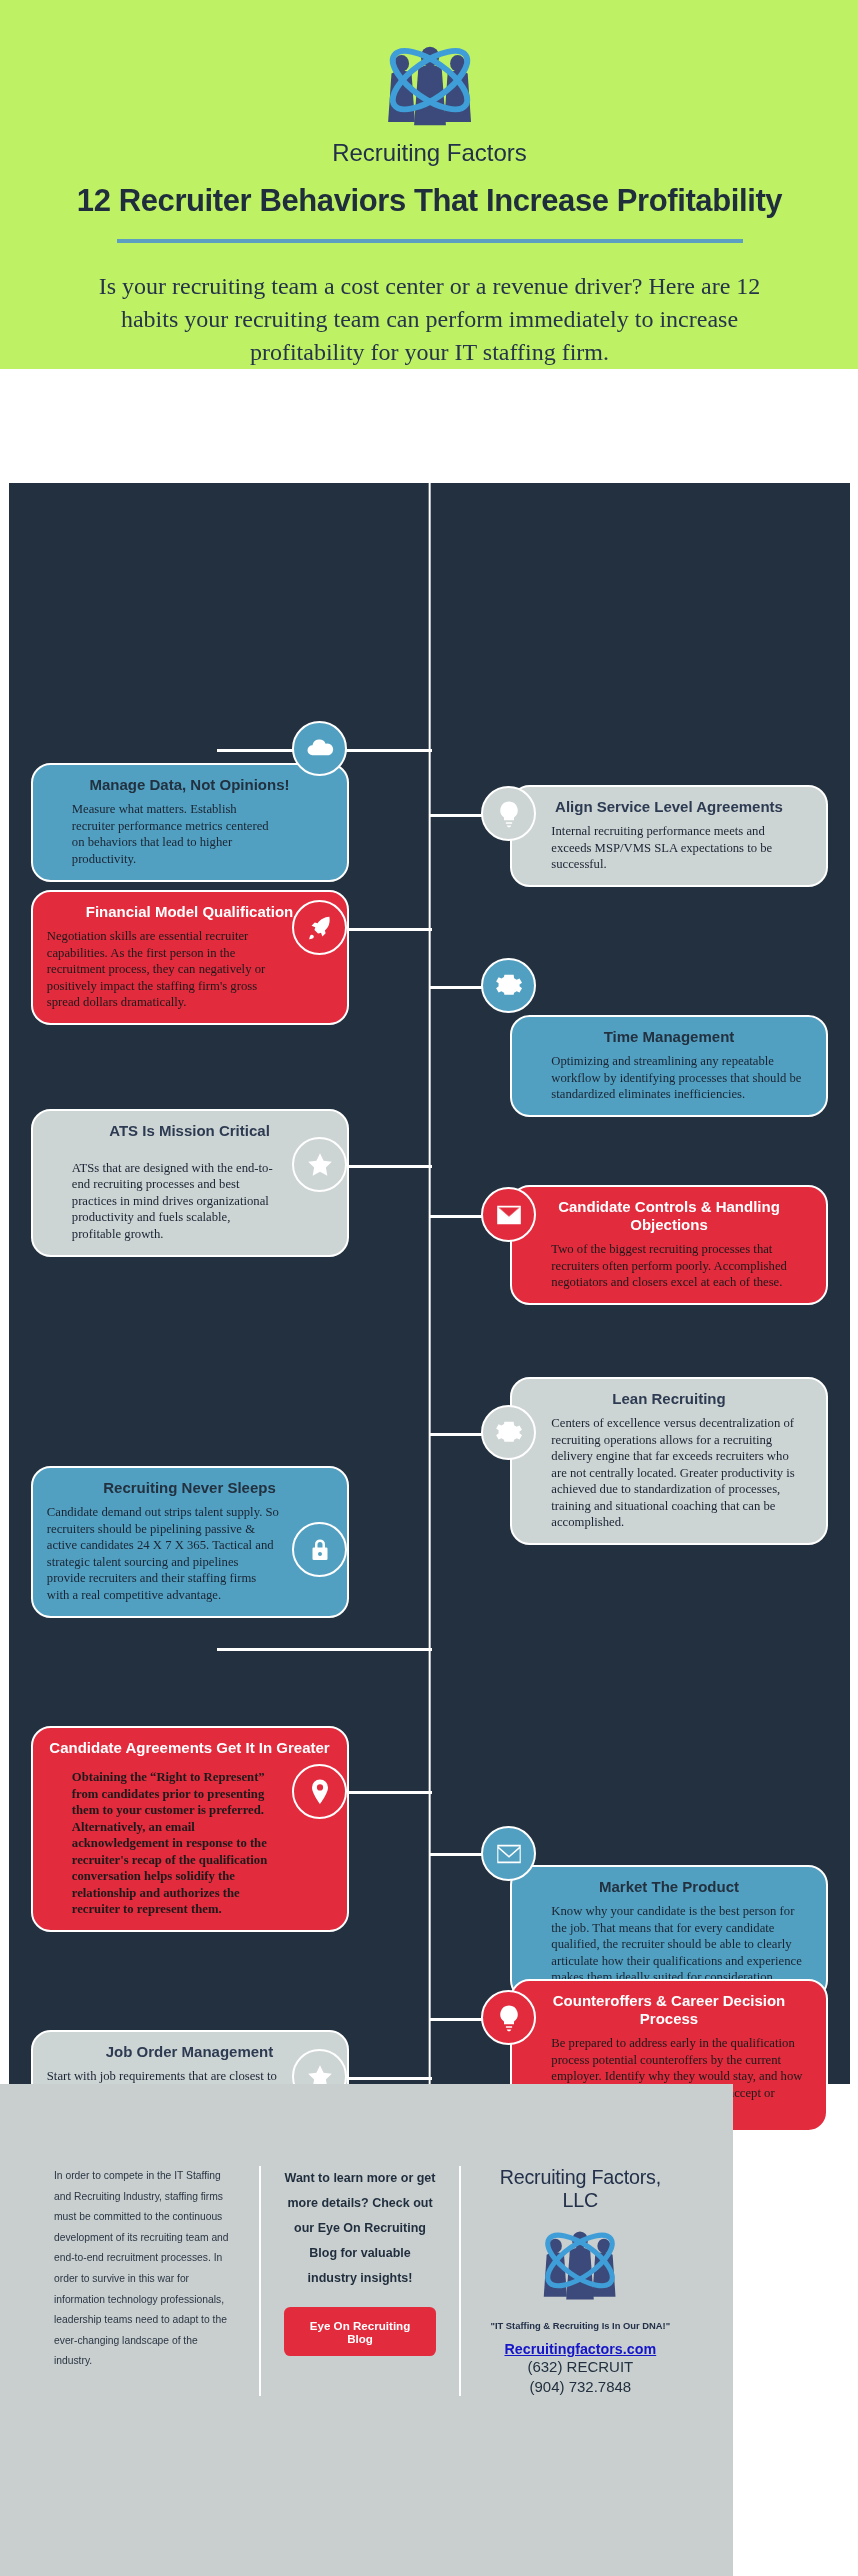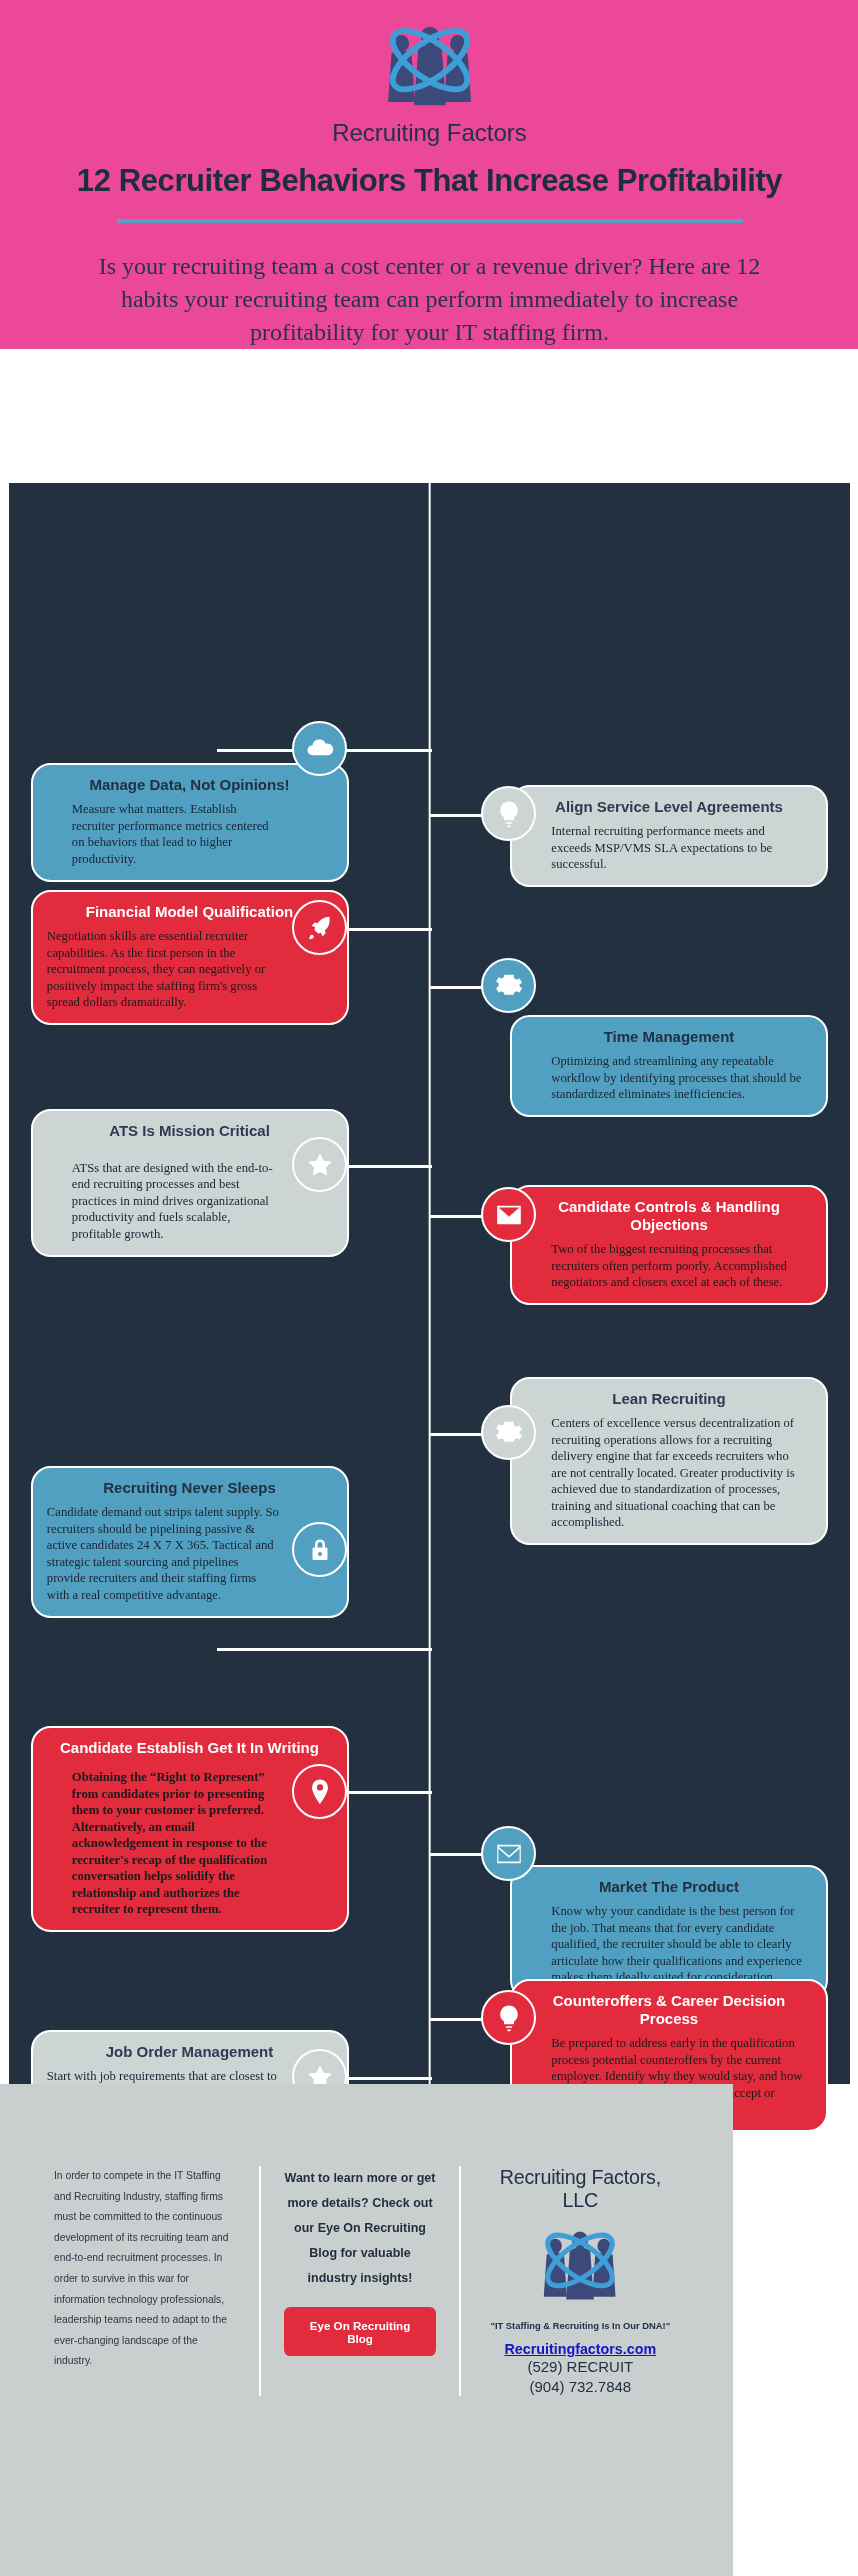--- a/index.html
+++ b/index.html
@@ -6,21 +6,21 @@
   html,body { width:859px; }
   body {
     width:859px; height:2576px;
     background:#ffffff;
     font-family:"Liberation Sans", sans-serif;
     overflow:hidden;
   }
   .page { position:relative; width:859px; height:2576px; background:#ffffff; }
 
   
-  .header { padding-top:9px; text-align:center; background:#ec4899; }
+  .header { padding-top:29px; text-align:center; background:#bef264; }
   .logo-wrap { display:flex; justify-content:center; align-items:center; height:114px; }
   .brand-name {
     font-family:"Liberation Sans", sans-serif;
     font-size:24px; font-weight:400; color:#22304a; letter-spacing:0px;
     margin-top:-3.6px;
   }
   .main-title {
     font-family:"Liberation Sans", sans-serif;
     font-size:31px; font-weight:bold; color:#1f2d3d;
     margin-top:16px; letter-spacing:-0.4px;
@@ -259,21 +259,21 @@
       <h3>Recruiting Never Sleeps</h3>
       <p>Candidate demand out strips talent supply. So recruiters should be pipelining passive &amp; active candidates 24 X 7 X 365. Tactical and strategic talent sourcing and pipelines provide recruiters and their staffing firms with a real competitive advantage.</p>
     </div>
     <div class="badge blue" style="left:283px; top:1039px;">
       <svg viewBox="0 0 24 24">
           <path d="M17 10h-1V7.5a4 4 0 00-8 0V10H7a1 1 0 00-1 1v8a1 1 0 001 1h10a1 1 0 001-1v-8a1 1 0 00-1-1zm-7-2.5a2 2 0 014 0V10h-4zm2 9.2a1.6 1.6 0 111.6-1.6 1.6 1.6 0 01-1.6 1.6z"></path>
         </svg>
     </div>
 
     <div class="card left red" style="top:1243px;">
-      <h3>Candidate Establish Get It In Writing</h3>
+      <h3>Candidate Agreements Get It In Greater</h3>
       <p class="indent" style="margin-top:12.5px;font-weight:bold;">Obtaining the “Right to Represent” from candidates prior to presenting them to your customer is preferred. Alternatively, an email acknowledgement in response to the recruiter's recap of the qualification conversation  helps solidify the relationship and authorizes the recruiter to represent them.</p>
     </div>
     <div class="badge red" style="left:283px; top:1281px;">
       <svg viewBox="0 0 24 24">
           <path d="M12 2a6.4 6.4 0 00-6.4 6.4c0 4.8 6.4 13.2 6.4 13.2s6.4-8.4 6.4-13.2A6.4 6.4 0 0012 2zm0 8.8a2.5 2.5 0 112.5-2.5 2.5 2.5 0 01-2.5 2.5z"></path>
         </svg>
     </div>
 
     <div class="card right blue" style="top:1338px;">
       <h3>Market The Product</h3>
@@ -336,21 +336,21 @@
               <path d="M101 50 q12 -7 24 0 l4 58 -32 0 z"></path>
             </g>
             <g fill="none" stroke="#3f9ed8" stroke-width="7">
               <ellipse cx="80" cy="58" rx="52" ry="22" transform="rotate(35 80 58)"></ellipse>
               <ellipse cx="80" cy="58" rx="52" ry="22" transform="rotate(-35 80 58)"></ellipse>
             </g>
           </svg>
         </div>
         <div class="f-tag">"IT Staffing &amp; Recruiting Is In Our DNA!"</div>
         <a class="f-url" href="#">Recruitingfactors.com</a>
-        <div class="f-phone">(529) RECRUIT</div>
+        <div class="f-phone">(632) RECRUIT</div>
         <div class="f-phone">(904) 732.7848</div>
       </div>
 
     </div>
   </div>
 
 </div>
 
 
 </body></html>

